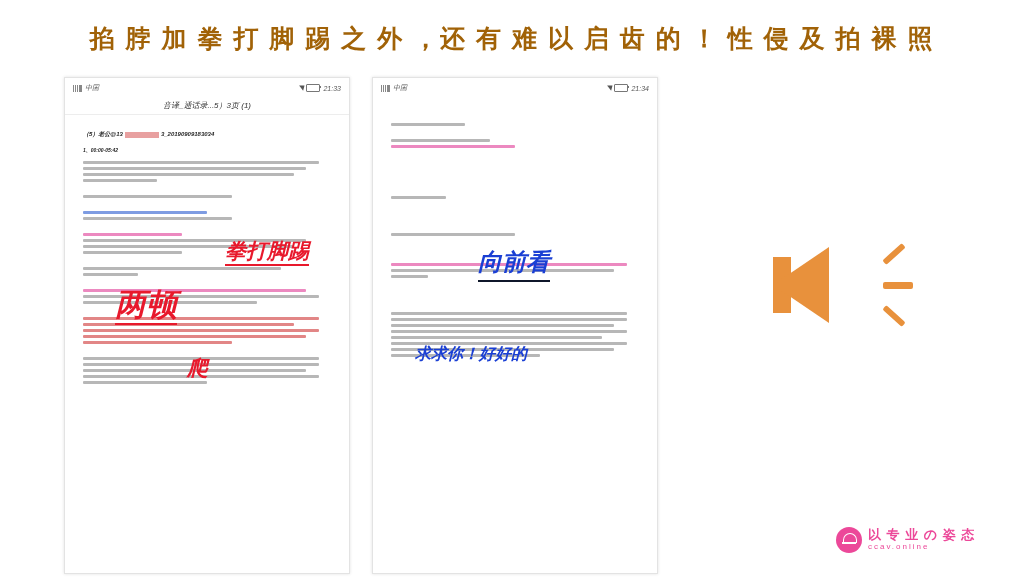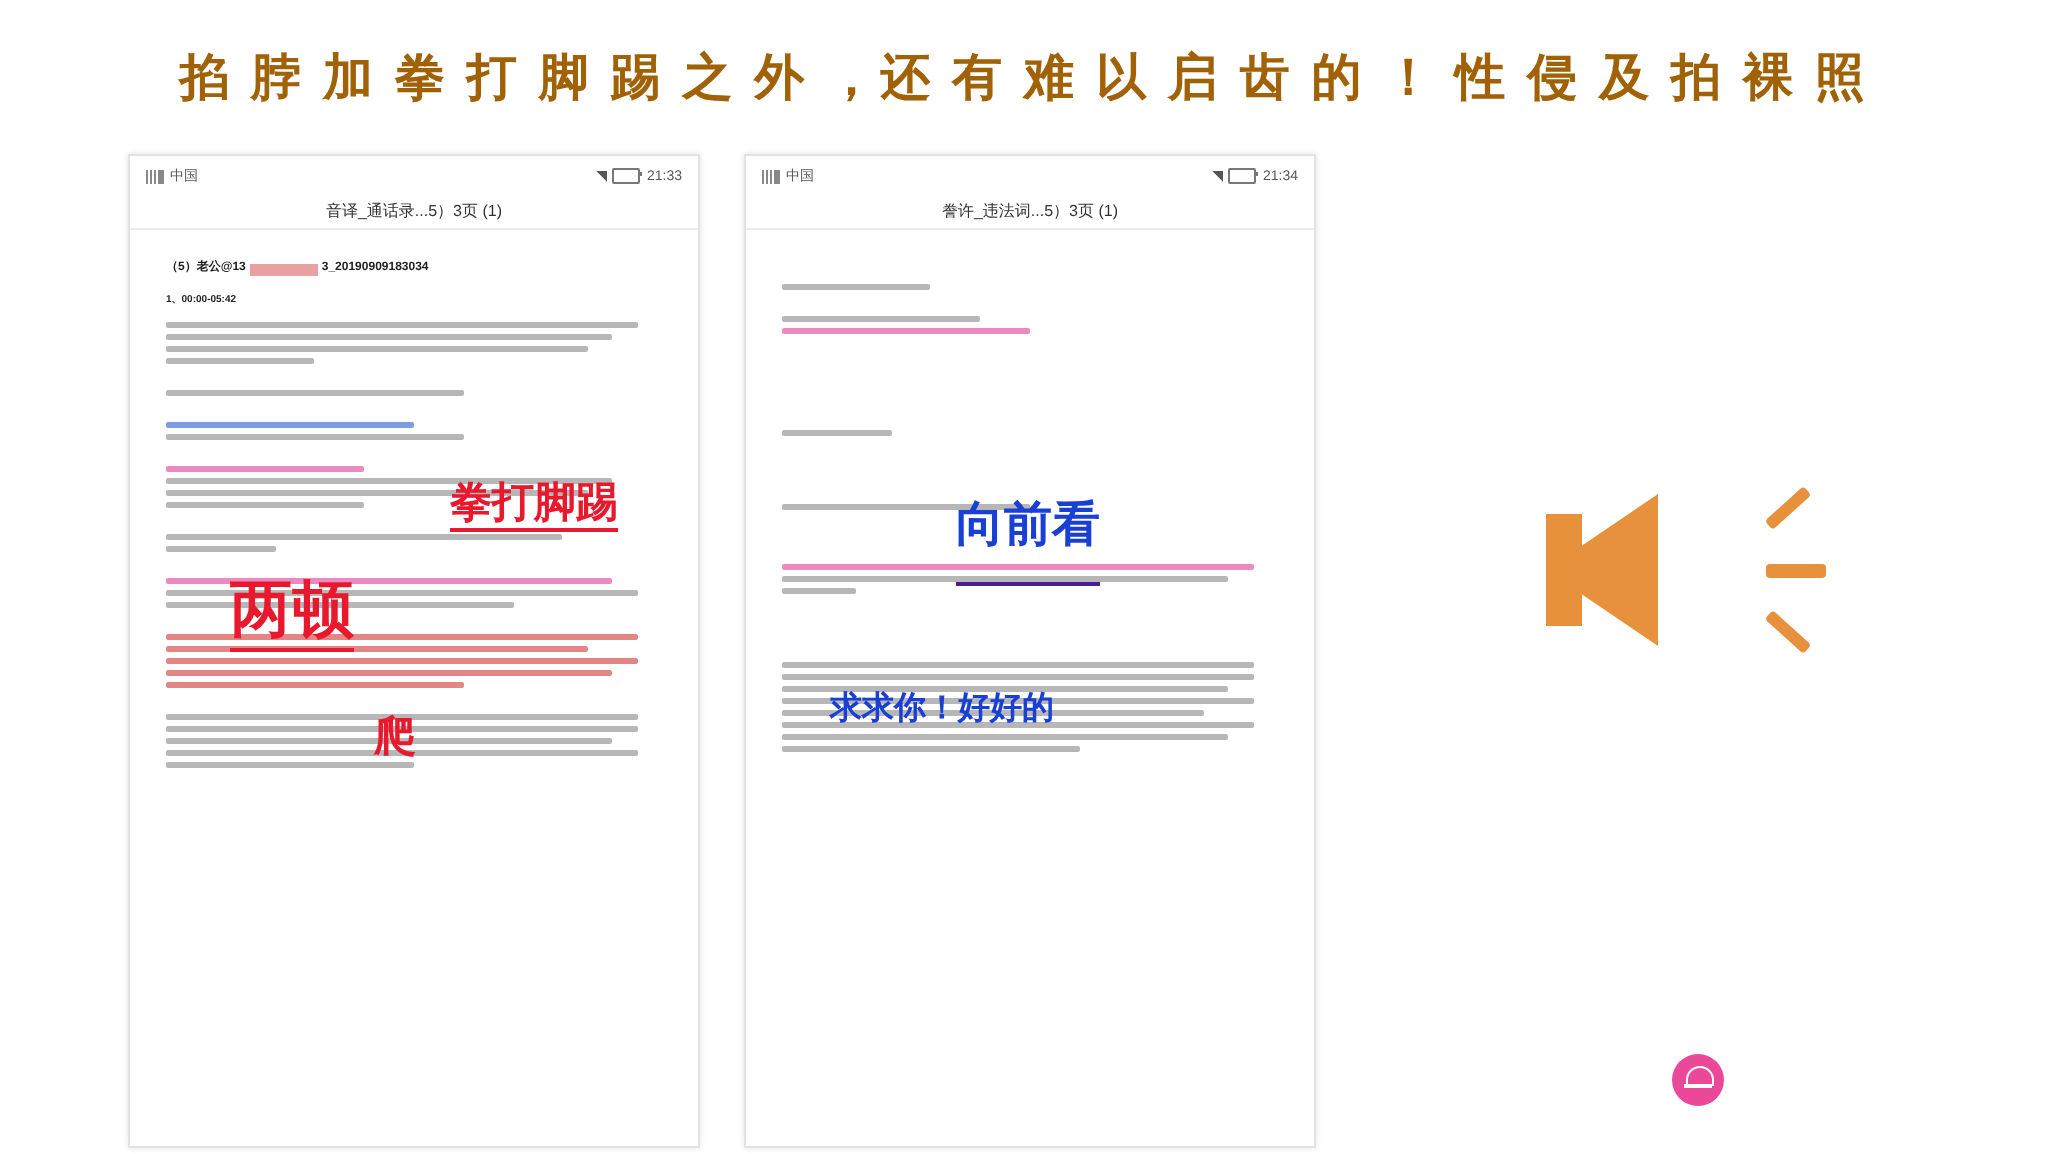--- a/index.html
+++ b/index.html
@@ -32,20 +32,21 @@
   
   .shot {
     position: absolute;
     top: 77px;
     width: 284px;
     height: 495px;
     background: #ffffff;
     border: 1px solid #e3e3e3;
     box-shadow: 0 0 3px rgba(0,0,0,0.12);
     overflow: hidden;
+    font-style: italic;
   }
   .shot-left  { left: 64px; }
   .shot-right { left: 372px; }
 
   .status-bar {
     height: 16px;
     display: flex;
     align-items: center;
     justify-content: space-between;
     padding: 2px 8px 0 8px;
@@ -148,21 +149,21 @@
     border-bottom: 2px solid #e8192c;
     padding-bottom: 1px;
   }
   .annot-blue {
     position: absolute;
     color: #1a3fd4;
     font-weight: bold;
     white-space: nowrap;
     font-family: "DejaVu Sans", sans-serif;
   }
-  .annot-blue .u { border-bottom: 2px solid #4c1d95; padding-bottom: 15px; }
+  .annot-blue .u { border-bottom: 2px solid #0f172a; padding-bottom: 4px; }
 
   
   .speaker {
     position: absolute;
     left: 773px;
     top: 225px;
     width: 160px;
     height: 120px;
   }
   .spk-cone {
@@ -317,21 +318,20 @@
       <span class="sig-bars"></span>
       <span>中国</span>
     </div>
     <div class="status-right">
       <span>◥</span>
       <span class="batt"></span>
       <span>21:34</span>
     </div>
   </div>
 
-  <div class="title-bar">誊许_违法词...5）3页 (1)</div>
 
   <div class="doc-body">
     <div class="gap"></div>
     <div class="gap"></div>
     <span class="ln w30"></span>
     <div class="gap"></div>
     <span class="ln w40"></span>
     <span class="ln pink w50"></span>
     <div class="gap"></div>
     <div class="gap"></div>
@@ -376,13 +376,17 @@
 <div class="speaker">
   <div class="spk-box"></div>
   <div class="spk-cone"></div>
   <div class="wave w1"></div>
   <div class="wave w2"></div>
   <div class="wave w3"></div>
 </div>
 
 <div class="watermark">
   <div class="wm-badge"></div>
+  <div class="wm-text">
+    <div class="wm-main">以 专 业 の 姿 态</div>
+    <div class="wm-sub">ccav.online</div>
+  </div>
 </div>
 
 </body></html>

